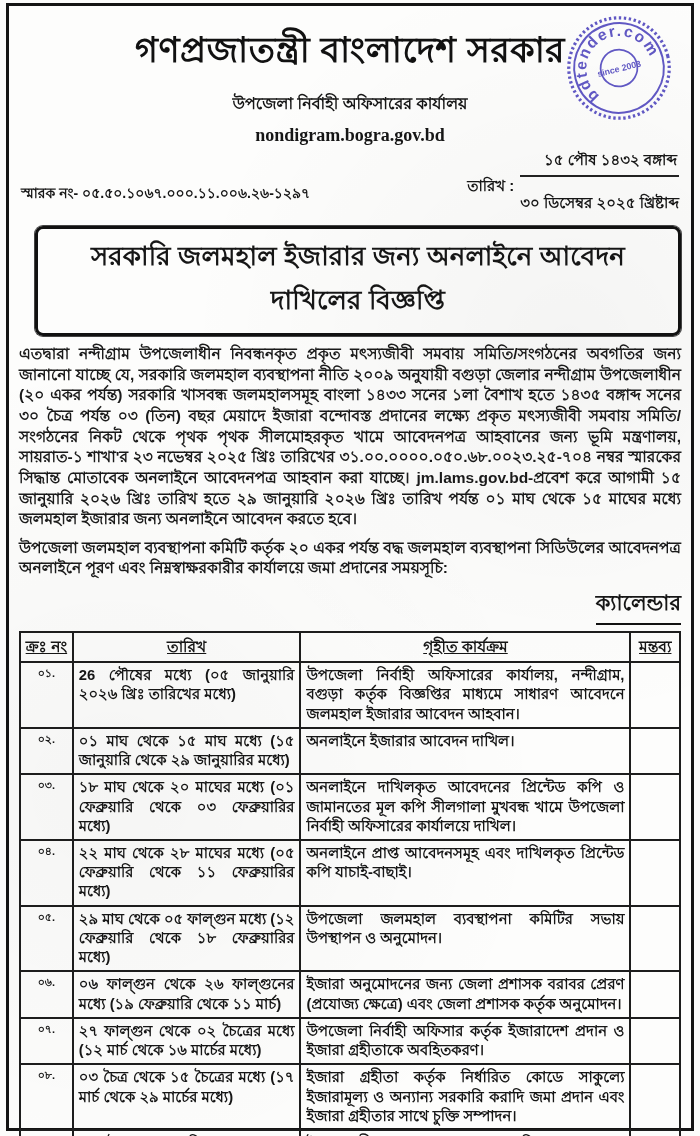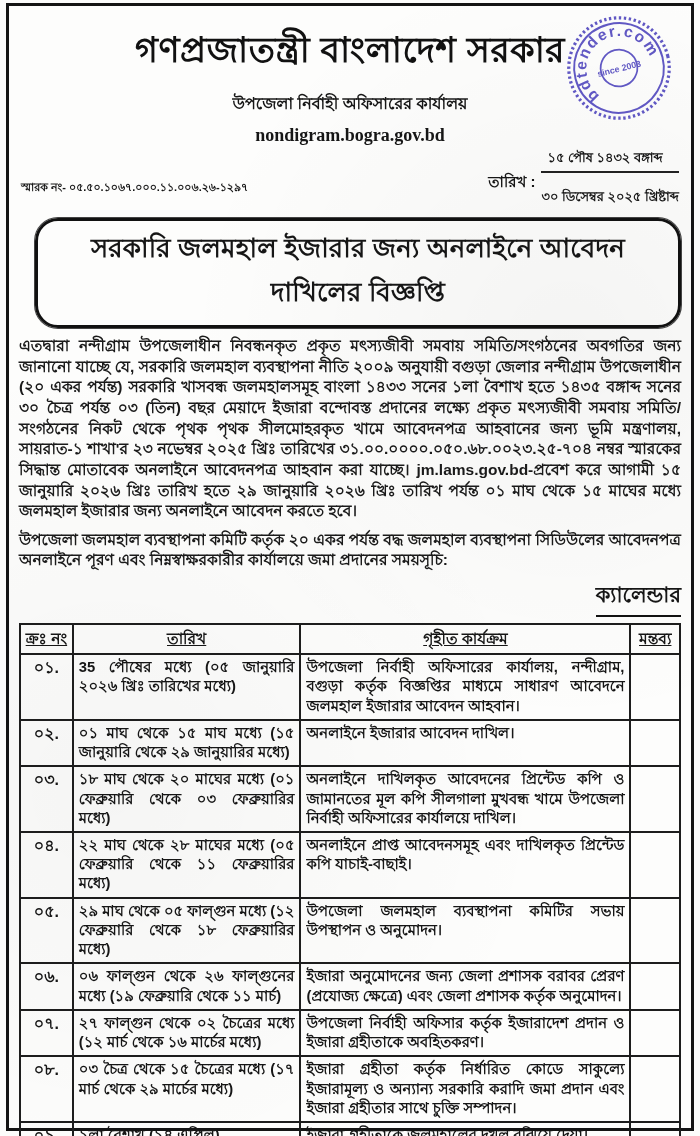--- a/index.html
+++ b/index.html
@@ -37,31 +37,31 @@
   .website-line { font-family: "Liberation Serif", serif; font-size: 18px; font-weight: 700; margin-top: 7px; }
   .stamp {
     position: absolute; right: 8px; top: 2px;
     width: 108px; height: 108px; opacity: 0.92;
   }
   
   .memo-row {
     display: flex; justify-content: space-between; align-items: flex-end;
     margin-top: 2px; padding: 0 2px;
   }
-  .memo-number { font-size: 11px; font-weight: 700; padding-bottom: 10px; }
+  .memo-number { font-size: 14px; font-weight: 700; padding-bottom: 10px; }
   .date-block { display: flex; align-items: center; gap: 6px; font-weight: 700; }
   .date-label { font-size: 15px; padding-top: 8px; }
-  .date-stack { text-align: left; font-size: 13px; }
+  .date-stack { text-align: right; font-size: 15px; }
   .date-top { border-bottom: 2px solid #222; padding: 0 2px 2px 6px; }
   .date-bottom { padding-top: 14px; }
   
   .banner {
     margin: 10px 0 8px 16px;
     border: 3px solid #111;
-    border-radius: 23px;
+    border-radius: 8px;
     box-shadow: 0 0 0 1px #444;
     padding: 7px 6px 9px 6px;
     text-align: center;
   }
   .banner-text { font-size: 26px; font-weight: 800; letter-spacing: 0.2px; }
   
   .para {
     font-size: 15.5px; font-weight: 700; line-height: 1.33;
     text-align: justify; margin: 2px 0 0 0; color: #1a1a1a;
   }
@@ -76,21 +76,21 @@
     width: 100%; border-collapse: collapse; table-layout: fixed;
   }
   table.calendar th, table.calendar td {
     border: 2px solid #1d1d1d;
     font-weight: 700;
     padding: 3px 5px;
     vertical-align: top;
     line-height: 1.3;
   }
   table.calendar th { font-size: 15.5px; text-align: center; padding: 4px 4px; text-decoration: underline; }
-  td.sl { font-size: 16px; text-align: center; }
+  td.sl { font-size: 11px; text-align: center; }
   td.date-cell { font-size: 14.8px; text-align: justify; }
   td.act-cell { font-size: 14.8px; text-align: justify; }
   td.remark-cell { font-size: 14px; }
   col.c-sl { width: 8%; } col.c-date { width: 34.5%; }
   col.c-act { width: 50%; } col.c-remark { width: 7.5%; }
 </style>
 </head>
 <body>
 
 <div class="page">
@@ -149,21 +149,21 @@
         <tr>
           <th>ক্রঃ নং</th>
           <th>তারিখ</th>
           <th>গৃহীত কার্যক্রম</th>
           <th>মন্তব্য</th>
         </tr>
       </thead>
       <tbody>
         <tr>
           <td class="sl">০১.</td>
-          <td class="date-cell">35 পৌষের মধ্যে (০৫ জানুয়ারি ২০২৬ খ্রিঃ তারিখের মধ্যে)</td>
+          <td class="date-cell">26 পৌষের মধ্যে (০৫ জানুয়ারি ২০২৬ খ্রিঃ তারিখের মধ্যে)</td>
           <td class="act-cell">উপজেলা নির্বাহী অফিসারের কার্যালয়, নন্দীগ্রাম, বগুড়া কর্তৃক বিজ্ঞপ্তির মাধ্যমে সাধারণ আবেদনে জলমহাল ইজারার আবেদন আহবান।</td>
           <td class="remark-cell"></td>
         </tr>
         <tr>
           <td class="sl">০২.</td>
           <td class="date-cell">০১ মাঘ থেকে ১৫ মাঘ মধ্যে (১৫ জানুয়ারি থেকে ২৯ জানুয়ারির মধ্যে)</td>
           <td class="act-cell">অনলাইনে ইজারার আবেদন দাখিল।</td>
           <td class="remark-cell"></td>
         </tr>
         <tr>

